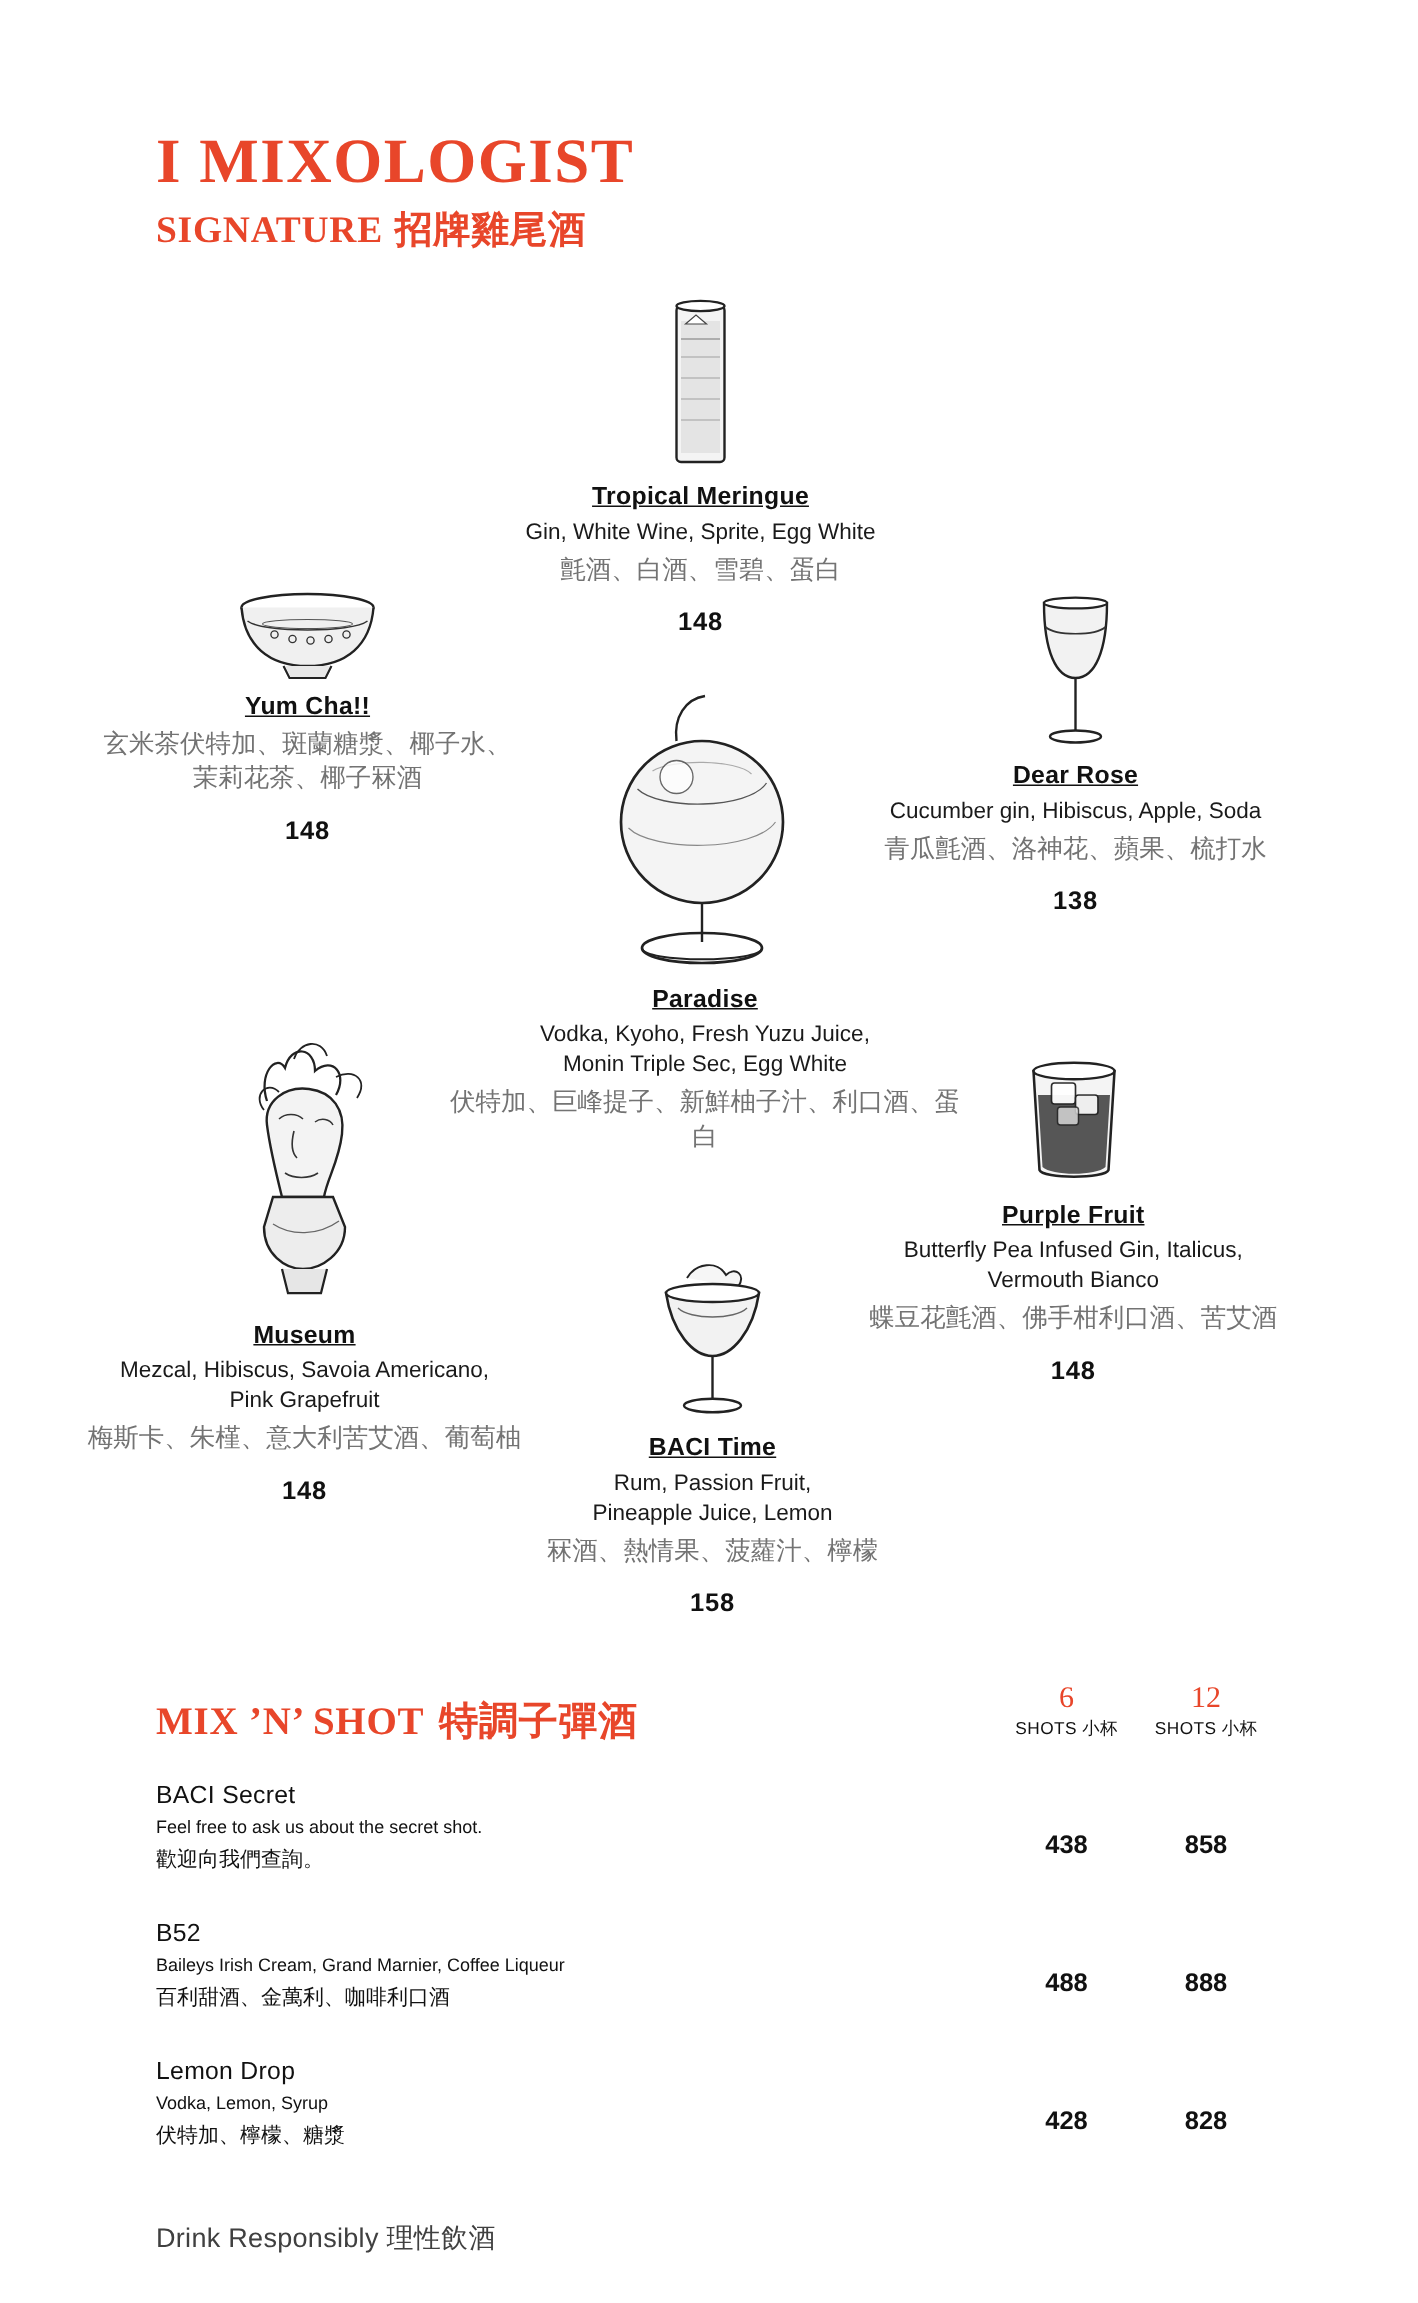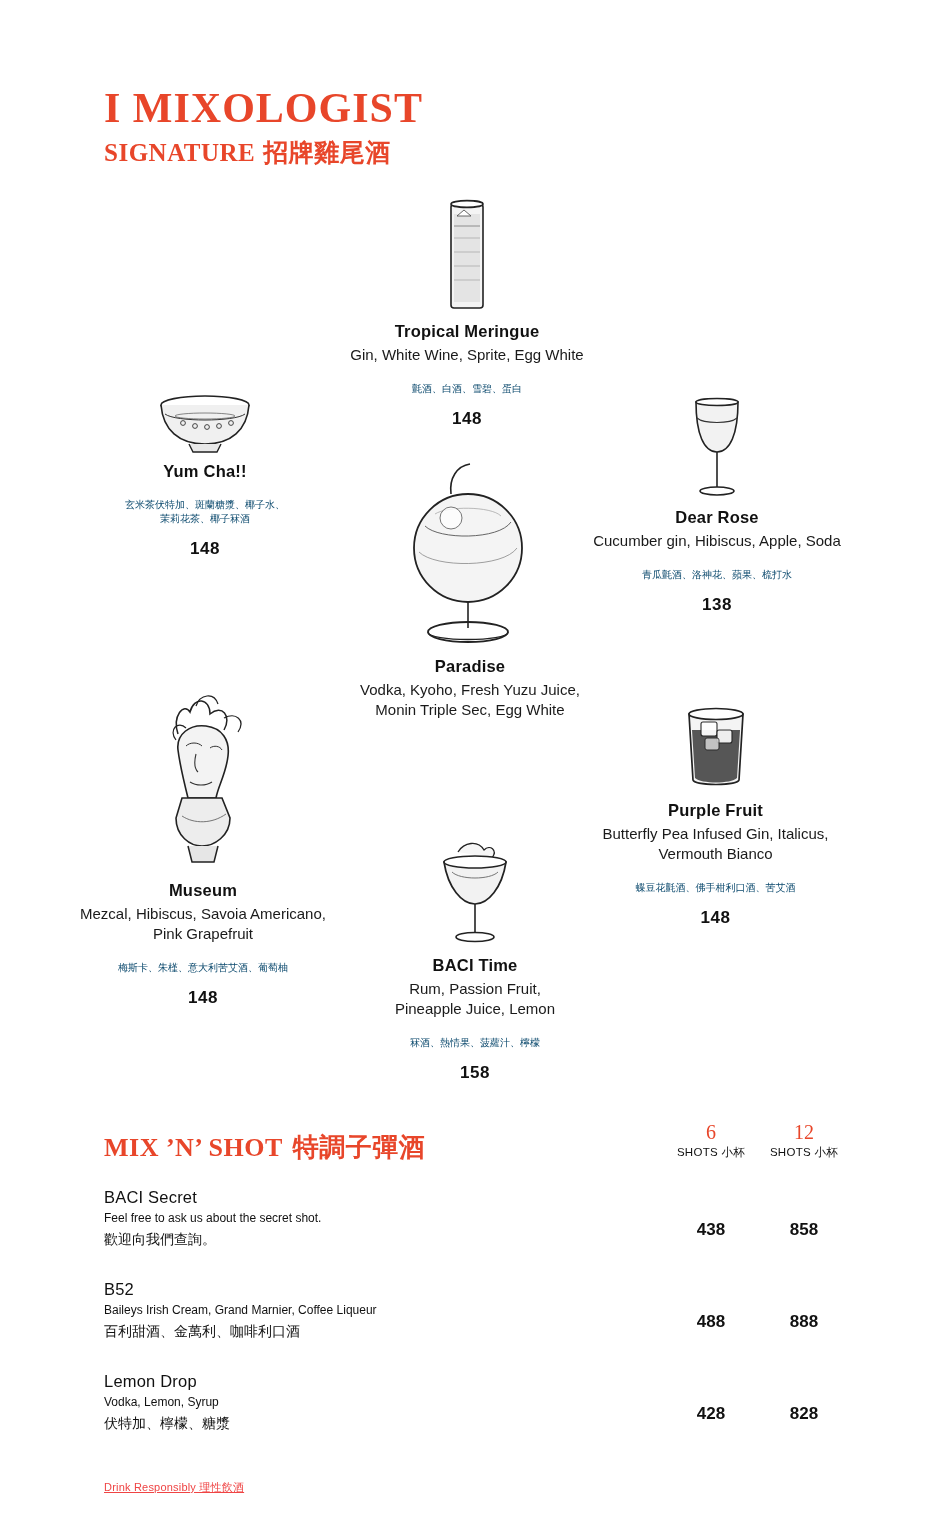--- a/index.html
+++ b/index.html
@@ -59,32 +59,33 @@
     display: flex;
     align-items: flex-end;
     justify-content: center;
   }
   .item .nm {
     font-size: 16.5px;
     font-weight: bold;
     color: #111;
     margin-top: 6px;
     letter-spacing: 0.2px;
+    text-decoration: underline;
   }
   .item .en {
     font-size: 15px;
     color: #1a1a1a;
     line-height: 1.32;
     margin-top: 4px;
   }
   .item .cn {
-    font-size: 10px;
-    color: #0c4a6e;
+    font-size: 17px;
+    color: #737373;
     line-height: 1.36;
-    margin-top: 17px;
+    margin-top: 3px;
   }
   .item .pr {
     font-size: 17px;
     font-weight: bold;
     margin-top: 14px;
     letter-spacing: 0.5px;
   }
 
   
   #it-tropical { left: 297px; top: 196px; width: 340px; }
@@ -169,24 +170,23 @@
     font-weight: bold;
     margin-top: 32px;
   }
   .shot-row .p6  { left: 562px; }
   .shot-row .p12 { left: 655px; text-align: center; }
 
   .footer {
     position: absolute;
     left: 104px;
     top: 1480px;
-    font-size: 11px;
-    color: #ef4444;
+    font-size: 18px;
+    color: #404040;
     letter-spacing: 0.2px;
-    text-decoration: underline;
   }
 
   svg { display: block; }
 </style>
 </head>
 <body>
 
 <div class="page">
 
   <div class="header">
@@ -263,20 +263,21 @@
         <path d="M40 58 C52 50, 96 50, 106 60" fill="none" stroke="#aaa" stroke-width="0.8"></path>
         <circle cx="56" cy="62" r="11" fill="#fff" stroke="#444" stroke-width="0.9" opacity="0.8"></circle>
         <line x1="73" y1="146" x2="73" y2="172" stroke="#222" stroke-width="1.6"></line>
         <ellipse cx="73" cy="176" rx="40" ry="10" fill="none" stroke="#222" stroke-width="1.8"></ellipse>
         <path d="M33 176 C33 186, 113 186, 113 176" fill="none" stroke="#222" stroke-width="1.4"></path>
       </svg>
     </div>
     <div class="nm">Paradise</div>
     <div class="en" style="white-space:pre-line">Vodka, Kyoho, Fresh Yuzu Juice,
 Monin Triple Sec, Egg White</div>
+    <div class="cn" style="white-space:pre-line">伏特加、巨峰提子、新鮮柚子汁、利口酒、蛋白</div>
   </div>
 
   <div class="item" id="it-museum">
     <div class="art">
       <svg width="130" height="185" viewBox="0 0 130 185">
         <path d="M40 44 C34 26, 46 12, 52 22 C56 6, 72 8, 72 24 C84 14, 94 26, 86 40" fill="none" stroke="#222" stroke-width="1.5"></path>
         <path d="M58 16 C62 4, 76 2, 80 14" fill="none" stroke="#222" stroke-width="1.2"></path>
         <path d="M86 28 C98 22, 108 30, 100 42" fill="none" stroke="#222" stroke-width="1.2"></path>
         <path d="M38 50 C30 40, 40 30, 48 38" fill="none" stroke="#222" stroke-width="1.2"></path>
         <path d="M40 60 C38 44, 52 34, 68 36 C84 38, 92 50, 90 66 C88 84, 80 96, 78 108 L50 108 C46 92, 42 76, 40 60 Z" fill="#f3f3f3" stroke="#222" stroke-width="1.6"></path>

